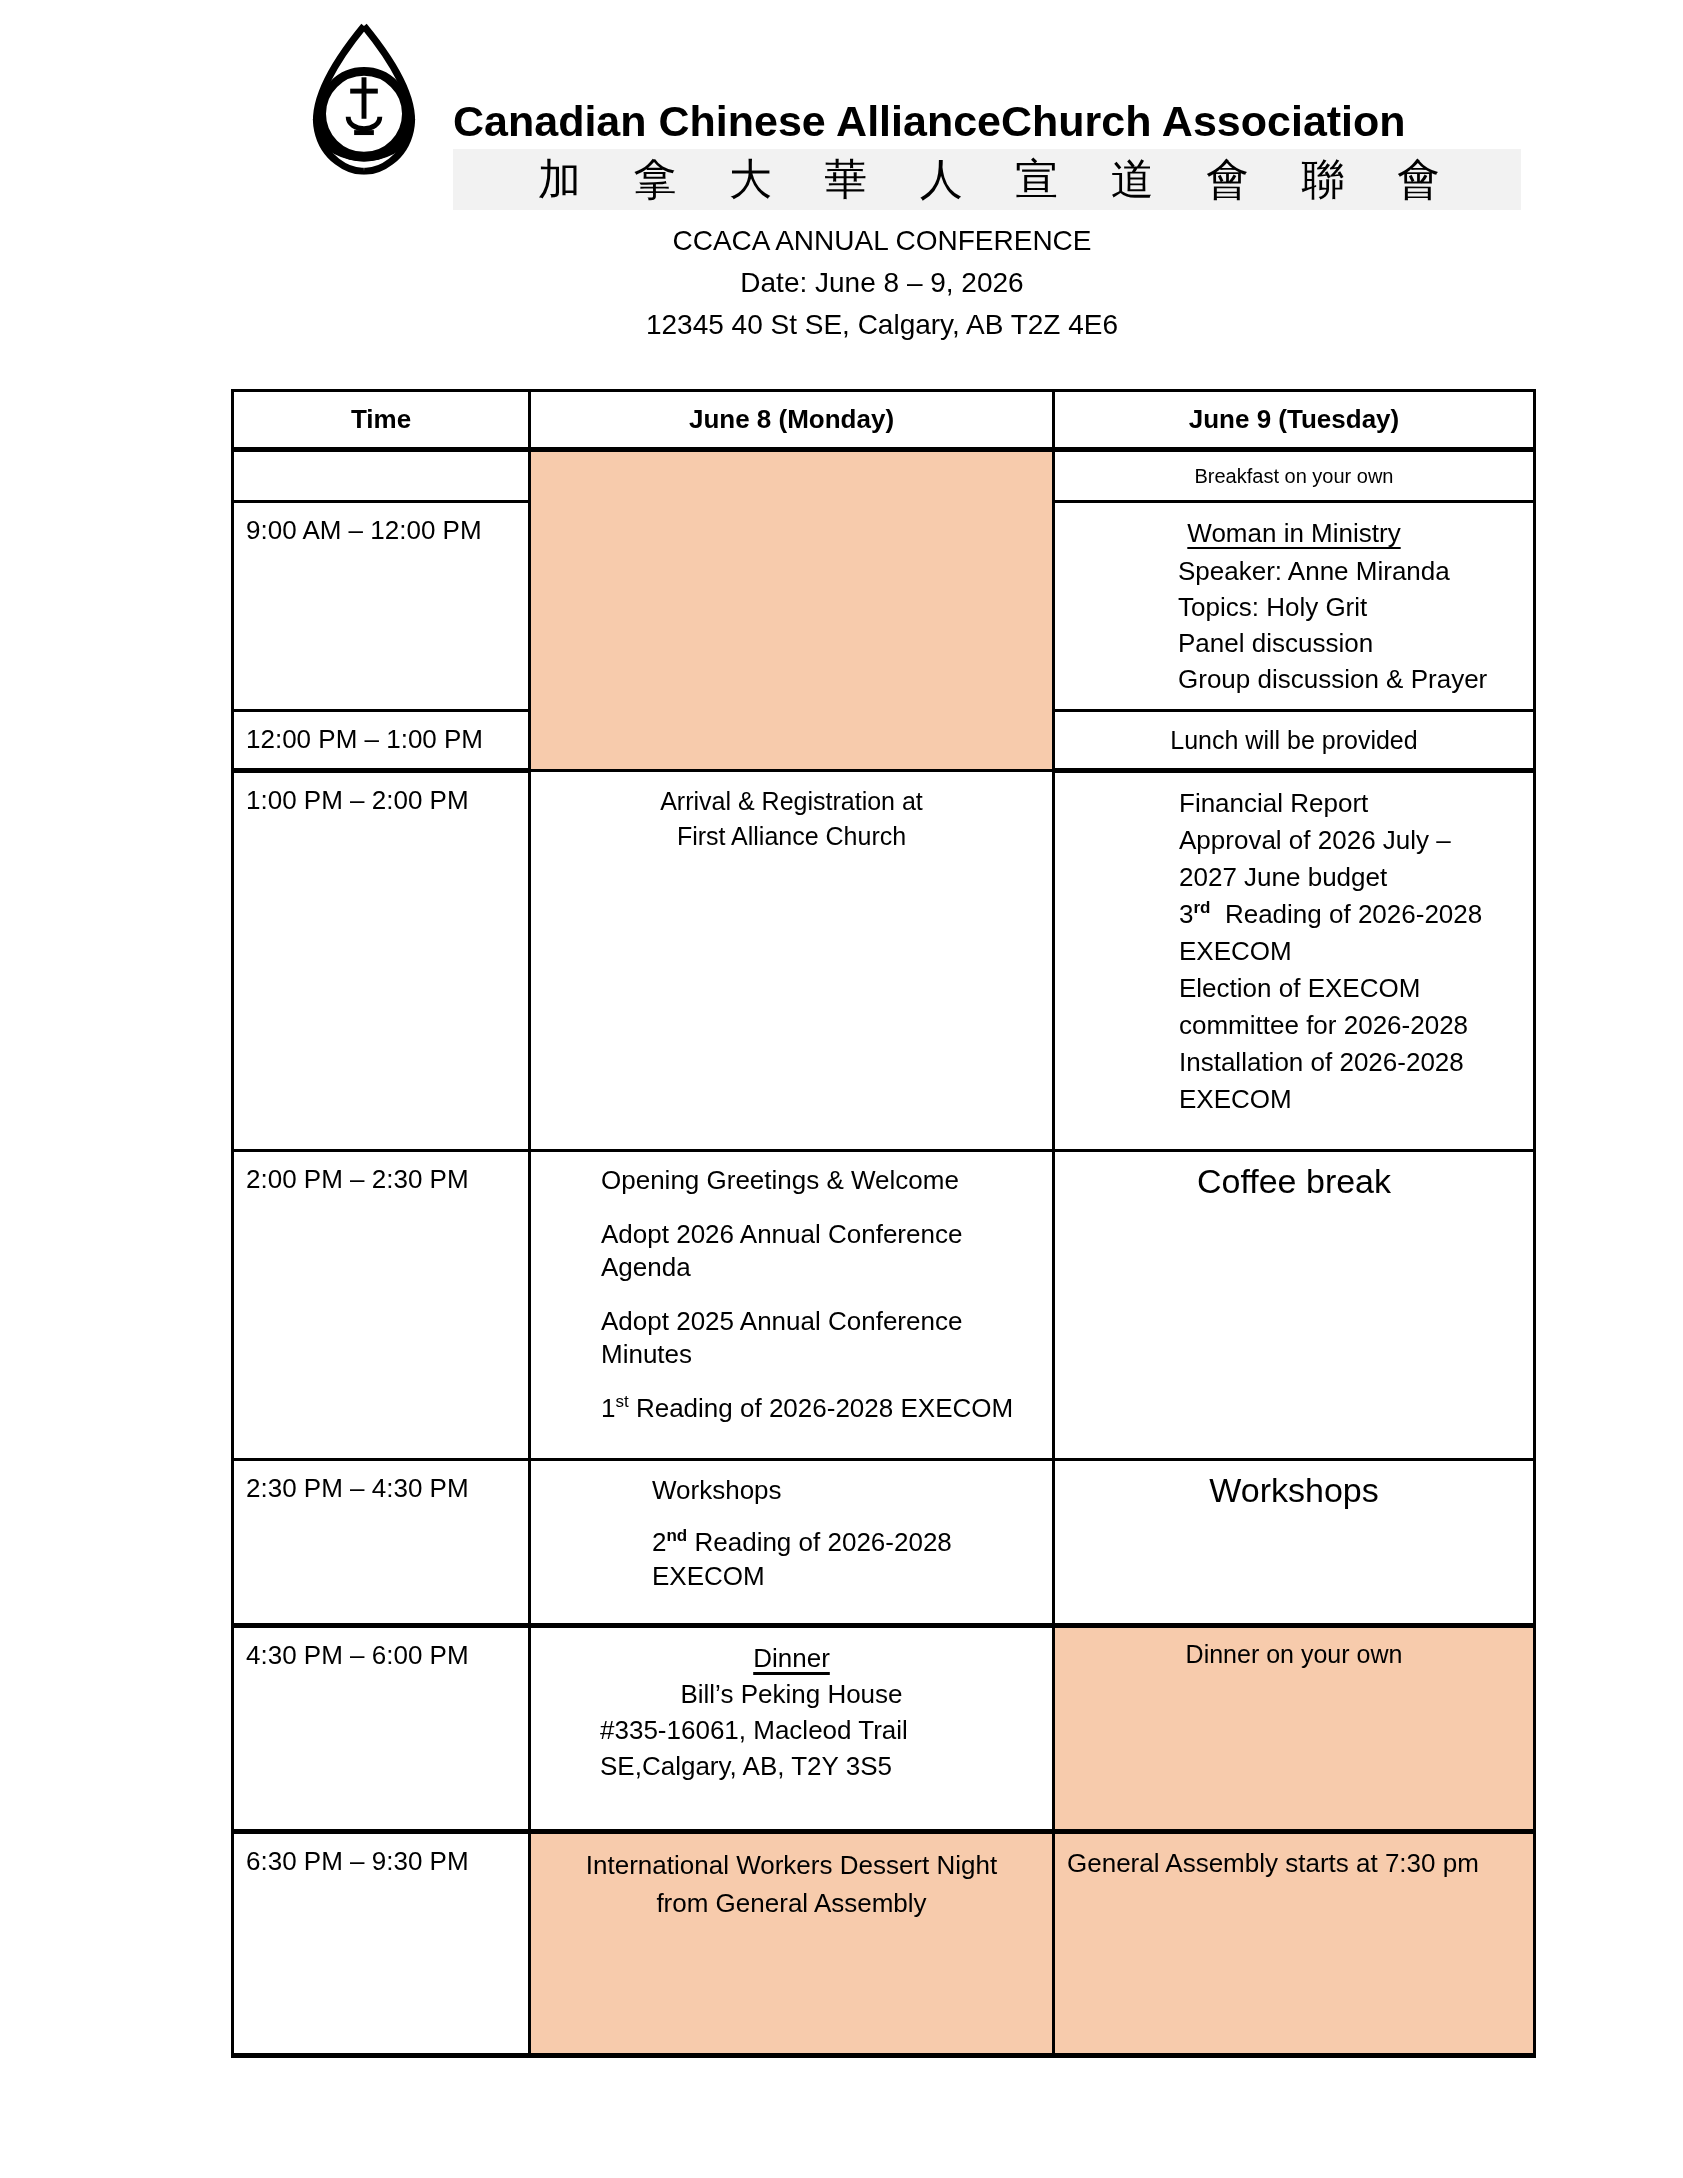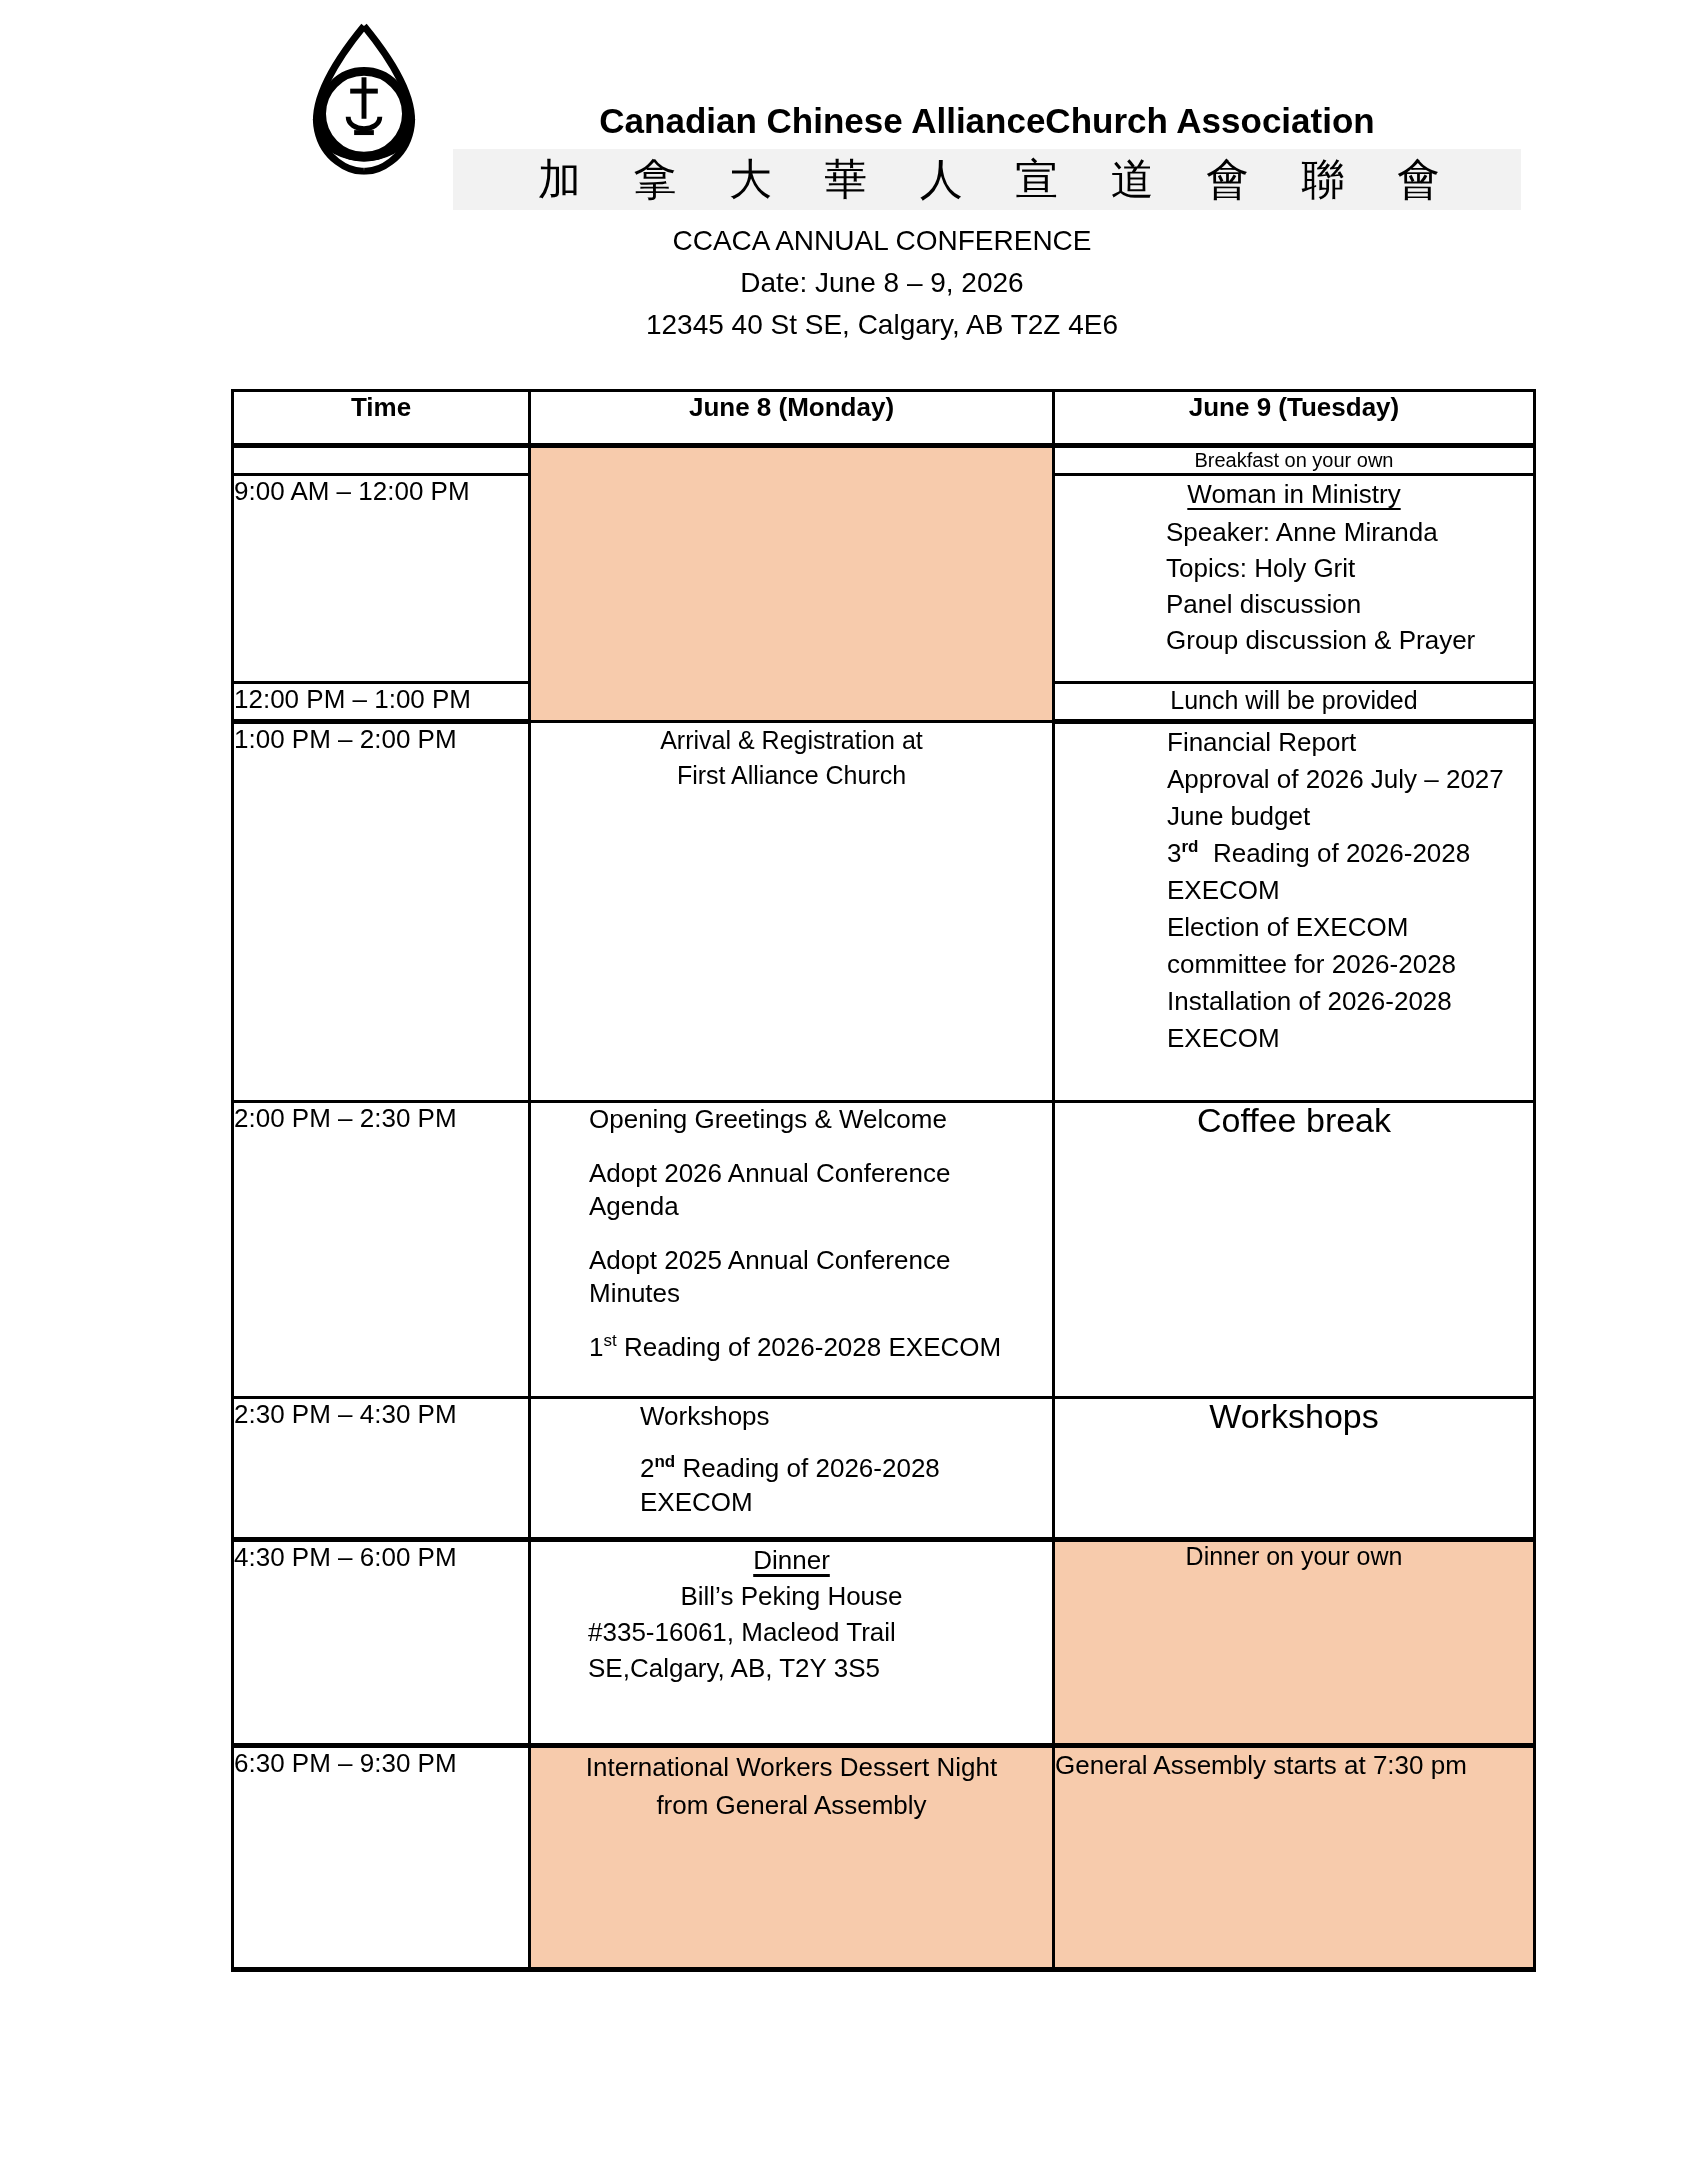--- a/index.html
+++ b/index.html
@@ -1,36 +1,36 @@
 <!DOCTYPE html>
 <html><head>
 <meta charset="utf-8">
 <style>
   html,body{margin:0;padding:0;background:#fff;}
   .page{position:relative;width:1683px;height:2178px;background:#fff;color:#000;
         font-family:"Liberation Sans","DejaVu Sans",sans-serif;overflow:hidden;}
 
   
   .logo{position:absolute;left:283px;top:22px;width:162px;height:156px;}
-  .org-name-en{position:absolute;left:453px;top:100px;width:1068px;text-align:center;
-               font-size:35px;font-weight:bold;line-height:42px;letter-spacing:0px;}
+  .org-name-en{position:absolute;left:453px;top:100px;width:1068px;text-align:left;
+               font-size:43px;font-weight:bold;line-height:42px;letter-spacing:0px;}
   .zh-band{position:absolute;left:453px;top:149px;width:1068px;height:61px;background:#F2F2F2;
            display:flex;justify-content:space-between;align-items:center;box-sizing:border-box;
            padding:0 81px 0 85px;font-size:43px;
            font-family:"DejaVu Serif","Liberation Serif",serif;}
   .subhead{position:absolute;left:231px;top:220px;width:1302px;text-align:center;
            font-size:28px;line-height:42px;}
 
   
   .tablewrap{position:absolute;left:231px;top:389px;}
   table.sched{border-collapse:collapse;table-layout:fixed;width:1302px;}
   table.sched col.c-time{width:297px;}
   table.sched col.c-mon{width:524px;}
   table.sched col.c-tue{width:481px;}
-  table.sched th,table.sched td{border:3px solid #000;vertical-align:top;padding:0;overflow:hidden;}
+  table.sched th,table.sched td{border:3px solid #000;vertical-align:top;padding:12px;overflow:hidden;}
   tr.r-header{height:55px;} tr.r-breakfast{height:29px;} tr.r-morning{height:208px;}
   tr.r-lunch{height:39px;} tr.r-registration{height:380px;} tr.r-opening{height:296px;}
   tr.r-workshops{height:135px;} tr.r-dinner{height:206px;} tr.r-evening{height:224px;margin-left:38px;}
   tr.thick > th, tr.thick > td, td.thick{border-bottom-width:5px;}
 
   th.hdr{font-size:26px;font-weight:bold;text-align:center;padding-top:9px;}
   td.timecell{font-size:26px;padding:5px 0 0 10px;white-space:nowrap;}
   .hl{background:#F7CBAC;}
 
   td.breakfast{font-size:20px;text-align:center;padding-top:1px;line-height:24px;}

